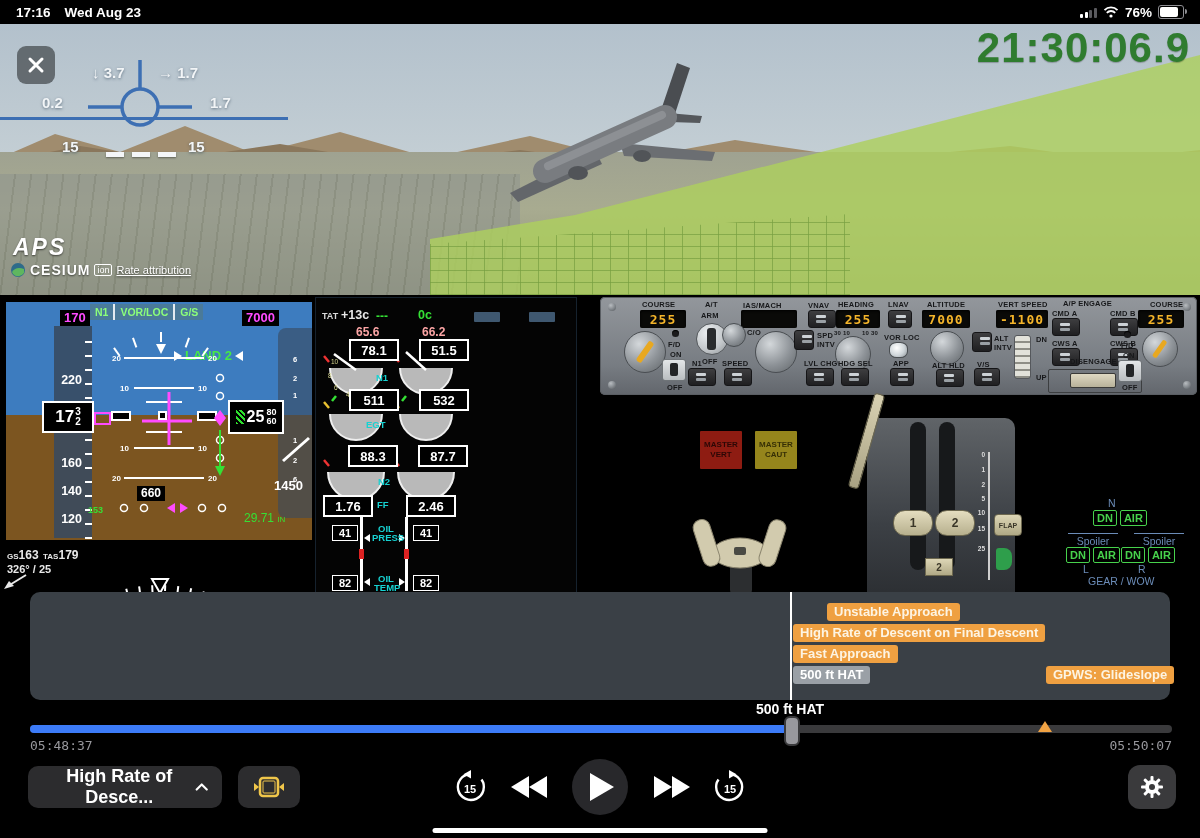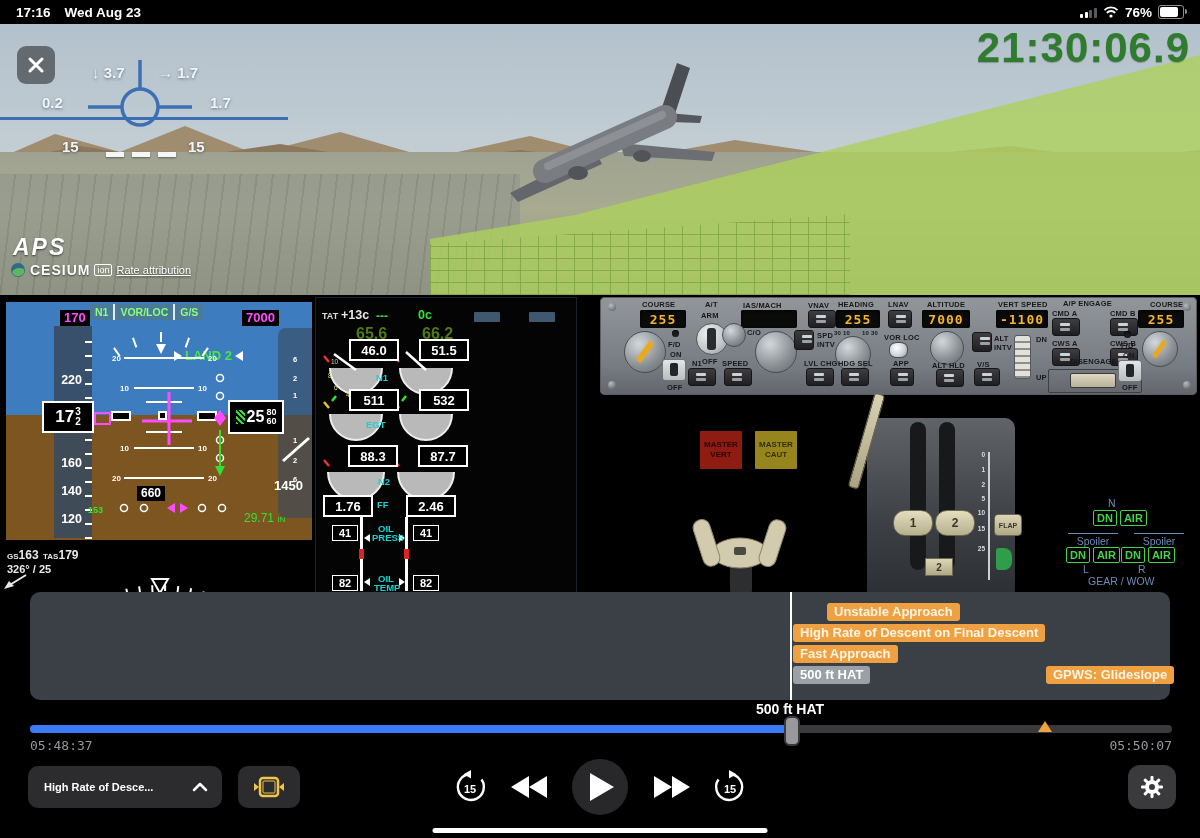--- a/index.html
+++ b/index.html
@@ -88,21 +88,21 @@
   .hsi-txt{position:absolute;left:7px;top:2px;color:#e8e8e8;line-height:13px;}
   .hsi-txt .lab{font-size:8px;font-weight:bold;}
   .hsi-txt .val{font-size:12px;font-weight:bold;}
   
   .eicas{position:absolute;left:315px;top:297px;width:262px;height:298px;background:#040404;border:1px solid #16222e;box-sizing:border-box;}
   .eicas .hdr-lab{position:absolute;left:6px;top:13px;color:#d9d9d9;font-size:9px;font-weight:bold;}
   .eicas .hdr-val{position:absolute;left:25px;top:10px;color:#e6e6e6;font-size:12.5px;font-weight:bold;}
   .eicas .hdr-dash{position:absolute;left:60px;top:11px;color:#35e035;font-size:12px;font-weight:bold;}
   .eicas .hdr-duct{position:absolute;left:102px;top:10px;color:#35e035;font-size:12.5px;font-weight:bold;}
   .eicas-chip{position:absolute;top:14px;width:26px;height:10px;background:#46627c;border-radius:1px;opacity:.9;}
-  .gval-green{position:absolute;color:#4d7c0f;font-size:16px;font-weight:bold;}
+  .gval-green{position:absolute;color:#fca5a5;font-size:12px;font-weight:bold;}
   .gbox{position:absolute;width:46px;height:18px;background:#000;border:2px solid #fff;color:#fff;
     font-size:13px;font-weight:bold;display:flex;align-items:center;justify-content:center;}
   .cyanlab{position:absolute;color:#17d2d2;font-size:9.5px;font-weight:bold;text-align:center;}
   .oilbar{position:absolute;width:3px;height:42px;background:#fff;}
   .oilbar i{position:absolute;left:-1px;width:5px;height:10px;background:#d22;}
   .oilptr-r{position:absolute;width:0;height:0;border-top:4px solid transparent;border-bottom:4px solid transparent;border-left:6px solid #fff;}
   .oilptr-l{position:absolute;width:0;height:0;border-top:4px solid transparent;border-bottom:4px solid transparent;border-right:6px solid #fff;}
   .obox{position:absolute;width:24px;height:14px;background:#000;border:1.5px solid #fff;color:#fff;
     font-size:11px;font-weight:bold;display:flex;align-items:center;justify-content:center;}
   
@@ -163,21 +163,21 @@
   .slider .fill{position:absolute;left:0;top:1px;width:760px;height:8px;background:#3c7bf8;border-radius:4px;}
   .slider .handle{position:absolute;left:754px;top:-8px;width:12px;height:26px;background:#98989d;
     border:2px solid #3a3a3c;border-radius:6px;cursor:grab;}
   .ev-tri{position:absolute;top:-3px;width:0;height:0;border-left:7px solid transparent;border-right:7px solid transparent;
     border-bottom:11px solid #f0a243;cursor:pointer;}
   .timecode{position:absolute;top:738px;color:#98989d;font-family:"DejaVu Sans Mono",monospace;font-size:13px;}
   
   .btn-dark{position:absolute;background:#2c2c2e;border:none;border-radius:10px;cursor:pointer;
     display:flex;align-items:center;justify-content:center;color:#fff;}
   .dropdown{left:28px;top:766px;width:194px;height:42px;justify-content:space-between;padding:0 14px 0 16px;
-    font-size:11px;font-weight:600;font-family:"Liberation Sans",sans-serif;}
+    font-size:18px;font-weight:600;font-family:"Liberation Sans",sans-serif;}
   .rotatebtn{left:238px;top:766px;width:62px;height:42px;}
   .iconbtn{position:absolute;background:none;border:none;cursor:pointer;padding:0;display:flex;align-items:center;justify-content:center;}
   .playbtn{position:absolute;left:572px;top:759px;width:56px;height:56px;border-radius:50%;background:#28282b;
     border:none;cursor:pointer;display:flex;align-items:center;justify-content:center;}
   .skip{position:relative;width:34px;height:34px;}
   .skip span{position:absolute;inset:0;display:flex;align-items:center;justify-content:center;
     font-size:11px;font-weight:bold;color:#fff;padding-top:3px;}
   .gearbtn{position:absolute;left:1128px;top:765px;width:48px;height:44px;background:#3a3a3c;border:none;border-radius:12px;
     cursor:pointer;display:flex;align-items:center;justify-content:center;}
   .home-indicator{position:absolute;left:50%;transform:translateX(-50%);top:828px;width:335px;height:5px;background:#fff;border-radius:3px;cursor:pointer;}
@@ -446,21 +446,21 @@
       </g>
       <line x1="16" y1="46" x2="12" y2="51" stroke="#35e035" stroke-width="2.5"></line>
     </svg>
     <svg class="abs" style="left:74px;top:52px" width="72" height="52">
       <path d="M10,18 A26,26 0 1 0 62,18 Z" fill="#b9b9b9"></path>
       <path d="M10,18 A26,26 0 1 0 62,18" stroke="#eee" stroke-width="2" fill="none"></path>
       <line x1="36" y1="20" x2="16" y2="2" stroke="#fff" stroke-width="2.5"></line>
       <line x1="9" y1="12" x2="4" y2="6" stroke="#e33" stroke-width="2.5"></line>
       <line x1="16" y1="46" x2="12" y2="51" stroke="#35e035" stroke-width="2.5"></line>
     </svg>
-    <div class="gbox" style="left:33px;top:41px">46.0</div>
+    <div class="gbox" style="left:33px;top:41px">78.1</div>
     <div class="gbox" style="left:103px;top:41px">51.5</div>
     <span class="cyanlab" style="left:60px;top:74px">N1</span>
 
     <svg class="abs" style="left:4px;top:102px" width="72" height="48">
       <path d="M10,14 A26,26 0 1 0 62,14 Z" fill="#b9b9b9"></path>
       <path d="M10,14 A26,26 0 1 0 62,14" stroke="#eee" stroke-width="2" fill="none"></path>
       <line x1="9" y1="8" x2="4" y2="2" stroke="#e8c030" stroke-width="2.5"></line>
     </svg>
     <svg class="abs" style="left:74px;top:102px" width="72" height="48">
       <path d="M10,14 A26,26 0 1 0 62,14 Z" fill="#b9b9b9"></path>

